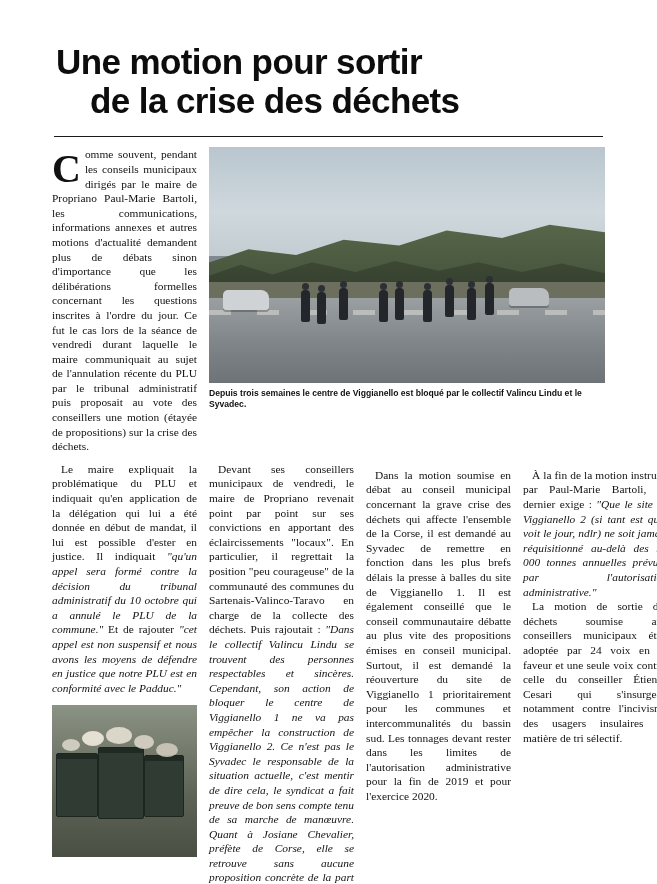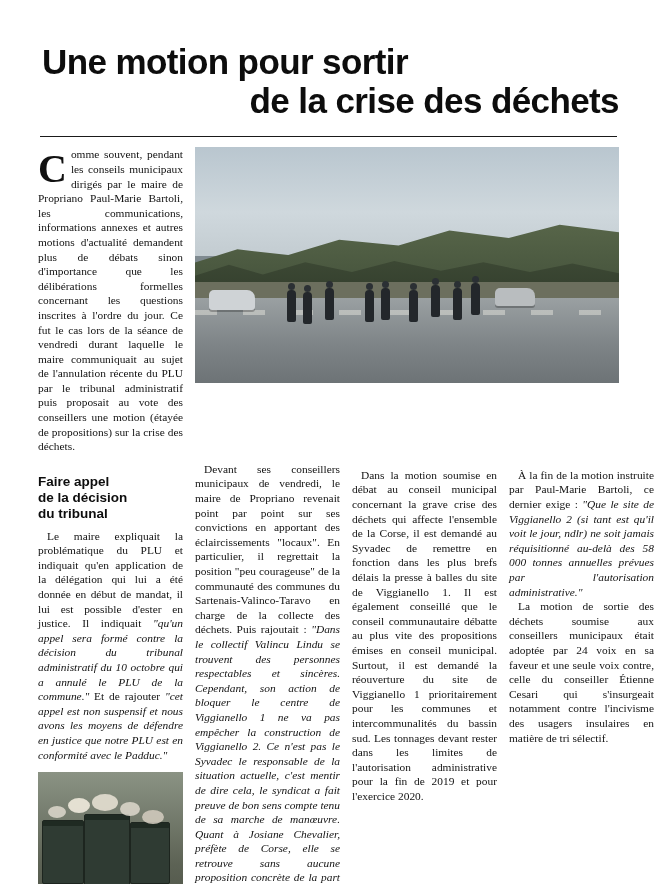--- a/index.html
+++ b/index.html
@@ -13,37 +13,37 @@
     font-family: "Liberation Serif", serif;
     color: #111111;
     position: relative;
     overflow: hidden;
   }
   .page {
     position: relative;
     width: 657px;
     height: 884px;
     box-sizing: border-box;
-    padding: 0 38px;
+    padding: 0 52px;
     border-radius: 14px;
   }
 
   
   .headline {
     font-family: "Liberation Sans", sans-serif;
     font-weight: bold;
     font-size: 35px;
     line-height: 1.12;
     letter-spacing: -0.6px;
     color: #0d0d0d;
     margin: 0;
     padding-top: 42px;
     padding-left: 4px;
   }
-  .headline .l2 { display: block; padding-left: 34px; text-align: right; }
+  .headline .l2 { display: block; padding-left: 34px; }
 
   .rule-top {
     border: none;
     border-top: 1px solid #1a1a1a;
     margin: 16px 2px 10px 2px;
   }
 
   
   .upper {
     display: flex;
@@ -230,29 +230,27 @@
         <div class="ph-fig" style="left:92px;"></div>
         <div class="ph-fig" style="left:108px;bottom:25%;"></div>
         <div class="ph-fig" style="left:130px;bottom:27%;"></div>
         <div class="ph-fig" style="left:170px;bottom:26%;"></div>
         <div class="ph-fig" style="left:186px;bottom:27%;"></div>
         <div class="ph-fig" style="left:214px;bottom:26%;"></div>
         <div class="ph-fig" style="left:236px;bottom:28%;"></div>
         <div class="ph-fig" style="left:258px;bottom:27%;"></div>
         <div class="ph-fig" style="left:276px;bottom:29%;"></div>
       </div>
+      <div class="ph-cap">Depuis trois semaines le centre de Viggianello est bloqué par le collectif Valincu Lindu et le Syvadec.</div>
     </div>
   </div>
 
   <div class="body-cols">
 
     <div class="col">
-      <div class="sub-head" style="white-space:pre-line;">Faire appel
-de la décision
-du tribunal</div>
       <p class="first"><span>Le maire expliquait la problématique du PLU et indiquait qu'en application de la délégation qui lui a été donnée en début de mandat, il lui est possible d'ester en justice. Il indiquait </span><span class="ital">"qu'un appel sera formé contre la décision du tribunal administratif du 10 octobre qui a annulé le PLU de la commune."</span><span> Et de rajouter </span><span class="ital">"cet appel est non suspensif et nous avons les moyens de défendre en justice que notre PLU est en conformité avec le Padduc."</span></p>
 
       <div class="photo-bins">
         <div class="bins-bg"></div>
         <div class="bin" style="left:4px;top:48px;width:40px;height:62px;"></div>
         <div class="bin" style="left:46px;top:42px;width:44px;height:70px;"></div>
         <div class="bin" style="left:92px;top:50px;width:38px;height:60px;"></div>
         <div class="trash" style="left:10px;top:34px;width:18px;height:12px;"></div>
         <div class="trash" style="left:30px;top:26px;width:22px;height:15px;background:#efeadd;"></div>
         <div class="trash" style="left:54px;top:22px;width:26px;height:17px;background:#e4dfd2;"></div>

